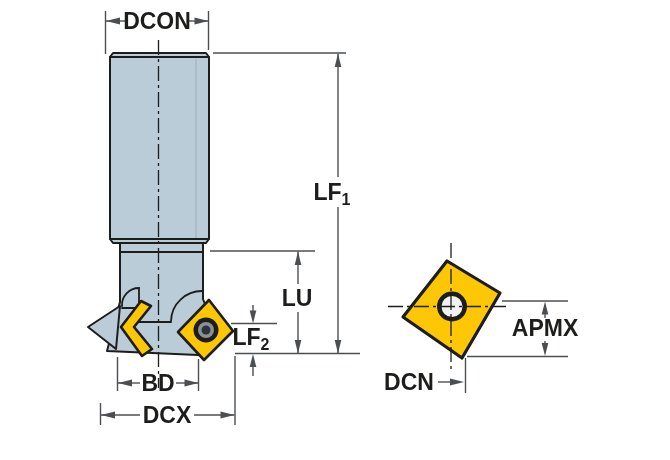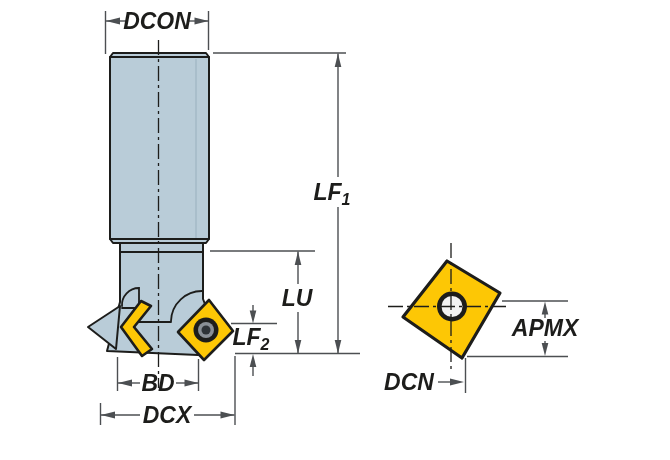--- a/index.html
+++ b/index.html
@@ -1,21 +1,20 @@
 <!DOCTYPE html>
 <html style="--background: #ffffff; --body: #b9ccd8; --body_shade: #a5bac7; --insert_yellow: #fdc705; --outline: #1d1d1b; --dimension: #4c4f52; --label: #1d1d1b; --screw_gray: #8a9097; --hole_white: #f2f2f2;"><head>
 <meta charset="utf-8">
 <style>
   html,body { margin:0; padding:0; background:#fff; }
   #stage {
     position:relative; width:670px; height:460px;
     background:var(--background,#fff);
     font-family:"Liberation Sans", sans-serif;
     overflow:hidden;
-    font-style:italic;
   }
   svg text {
     font-family:"Liberation Sans", sans-serif;
     font-weight:bold;
     font-size:23px;
     fill:var(--label,#1d1d1b);
   }
   .sub { font-size:16px; }
   .part   { fill:var(--body,#b9ccd8); stroke:var(--outline,#1d1d1b); stroke-width:2; stroke-linejoin:round; }
   .edge   { fill:none; stroke:var(--outline,#1d1d1b); stroke-width:1.8; stroke-linecap:round; }

